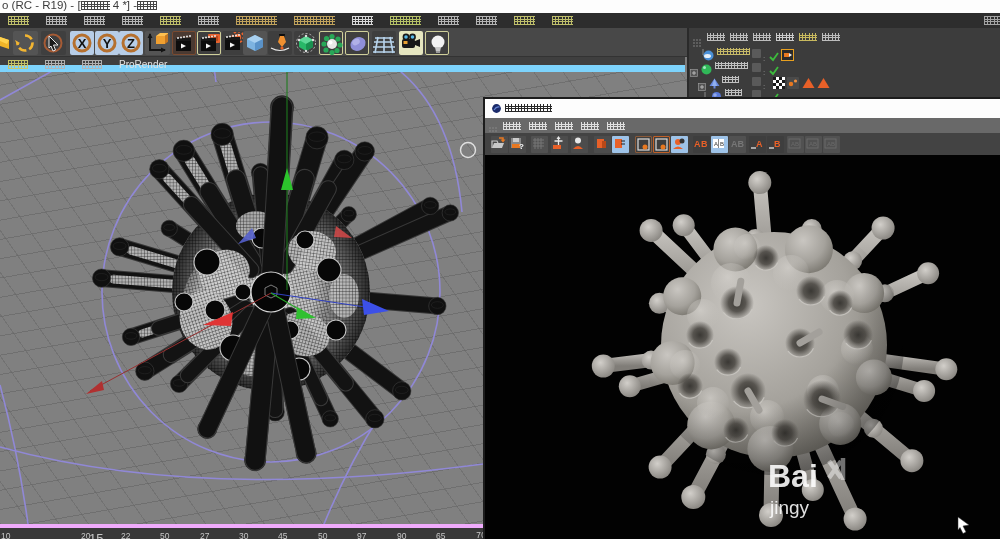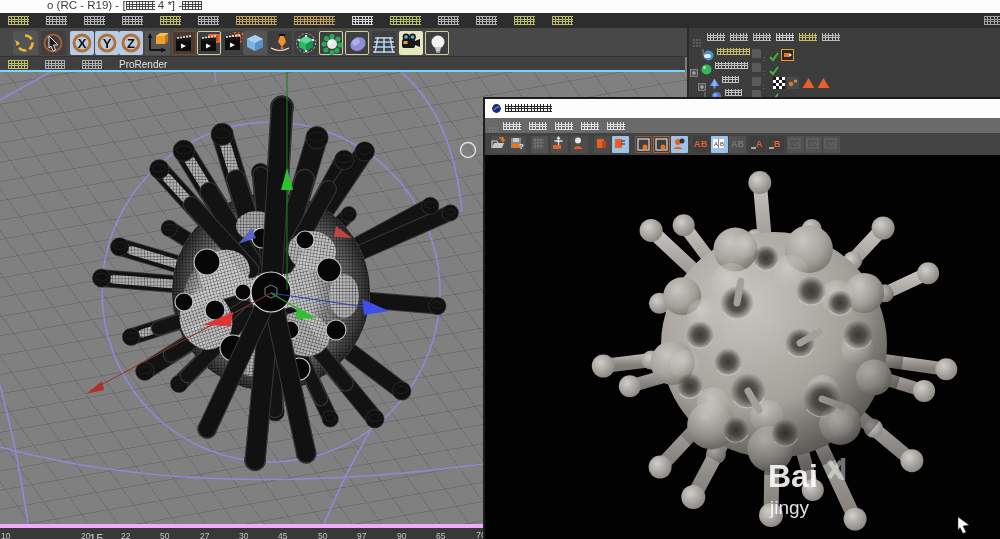--- a/index.html
+++ b/index.html
@@ -1,15 +1,15 @@
 <!DOCTYPE html>
 <html><head><meta charset="utf-8"><style>
 *{margin:0;padding:0;box-sizing:border-box;}
 html,body{width:1000px;height:539px;overflow:hidden;background:#7c7c7c;font-family:"Liberation Sans",sans-serif;}
-.abs{position:absolute;padding-left:45px;}
+.abs{position:absolute;}
 .zh{display:block;filter:blur(0.3px);
  background:repeating-linear-gradient(0deg,currentColor 0 1px,transparent 1px 2.7px),
  repeating-linear-gradient(90deg,currentColor 0 1px,transparent 1px 3.2px);}
 .tile{position:absolute;top:31px;width:24px;height:24px;background:#545454;border-radius:2px;}
 .ptile{position:absolute;top:3px;width:17px;height:17px;background:#4c4c4c;border-radius:1px;}
 </style></head>
 <body>
 <div class="abs" style="left:0;top:0;width:1000px;height:13px;background:#fdfdfd;">
  <div class="abs" style="left:2px;top:-3px;font-size:11.5px;color:#3c3c3c;white-space:nowrap;display:flex;align-items:center;height:16px;">
   o&nbsp;(RC - R19) - [<span class="zh" style="width:29px;height:9px;color:#3c3c3c;opacity:0.95;"></span>&nbsp;4 *] - <span class="zh" style="width:20px;height:9px;color:#3c3c3c;opacity:0.95;"></span></div>
@@ -167,21 +167,21 @@
 <circle cx="6" cy="5" r="1.8" fill="#58b8e8"></circle>
       <circle cx="12.5" cy="5" r="1.8" fill="#58b8e8"></circle>
 <path d="M15,9 L20,7 L20,15 L15,13 Z" fill="#181818"></path>
 <rect x="3.5" y="9" width="4" height="3" fill="#e8a030"></rect>
     </svg></div>
 <div class="tile" style="left:425px;width:24px;background:#3e3e3e;border:1px solid #cfcf9a;"><svg width="22" height="22" style="margin:1px;">
 <circle cx="11" cy="9" r="6.5" fill="#f2f2f2"></circle>
 <path d="M8,14 L14,14 L13,19 L9,19 Z" fill="#c8c8c8"></path>
 <rect x="9" y="18" width="4" height="2" fill="#999"></rect>
     </svg></div>
-<div class="abs" style="left:0;top:57px;width:685px;height:15px;background:#3f3f3f;border-bottom:2px solid #7dd3fc;">
+<div class="abs" style="left:0;top:57px;width:685px;height:15px;background:#3f3f3f;border-bottom:7px solid #7dd3fc;">
  <div style="position:absolute;left:8px;top:0;height:15px;display:flex;gap:17px;align-items:center;">
  <span class="zh" style="width:20px;height:9px;color:#cac868;opacity:0.95;"></span>
       <span class="zh" style="width:20px;height:9px;color:#b5b5b5;opacity:0.95;"></span>
       <span class="zh" style="width:20px;height:9px;color:#b5b5b5;opacity:0.95;"></span>
  <span style="color:#e2e2e2;font-size:10px;">ProRender</span>
     </div>
 </div>
 <div class="abs" style="left:0;top:72px;width:687px;height:452px;
  background-color:#808080;
  background-image:

